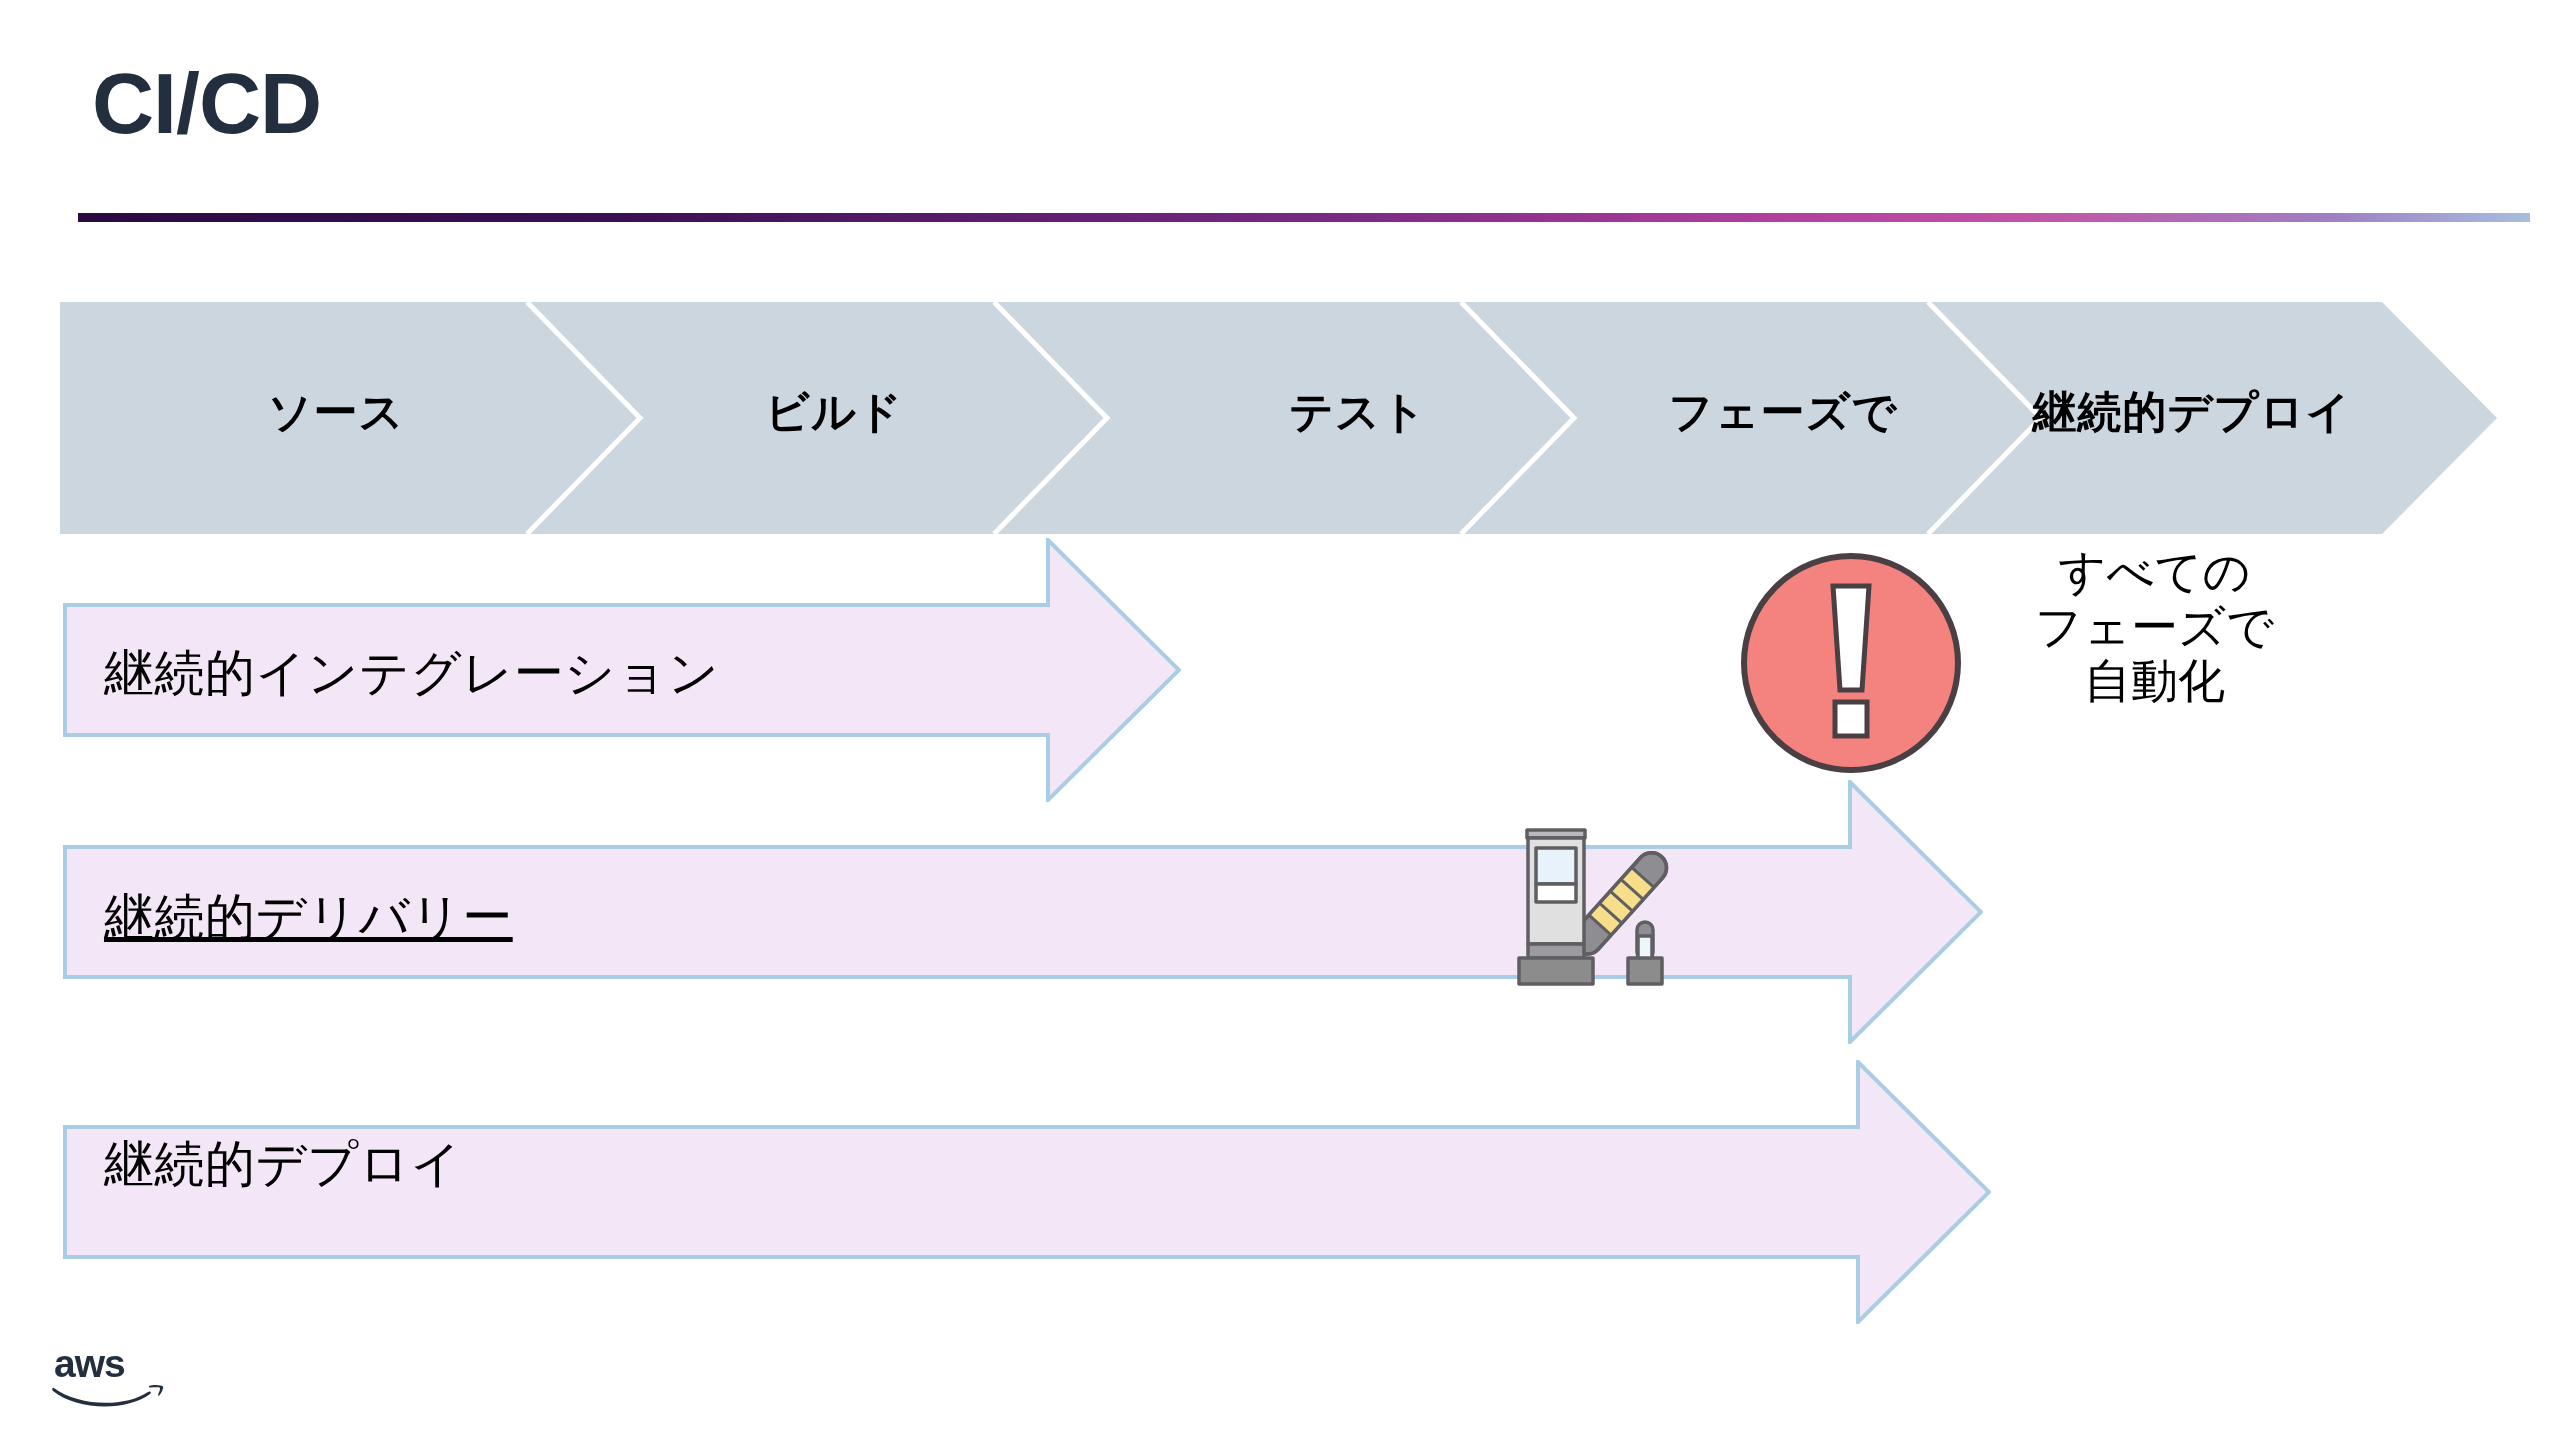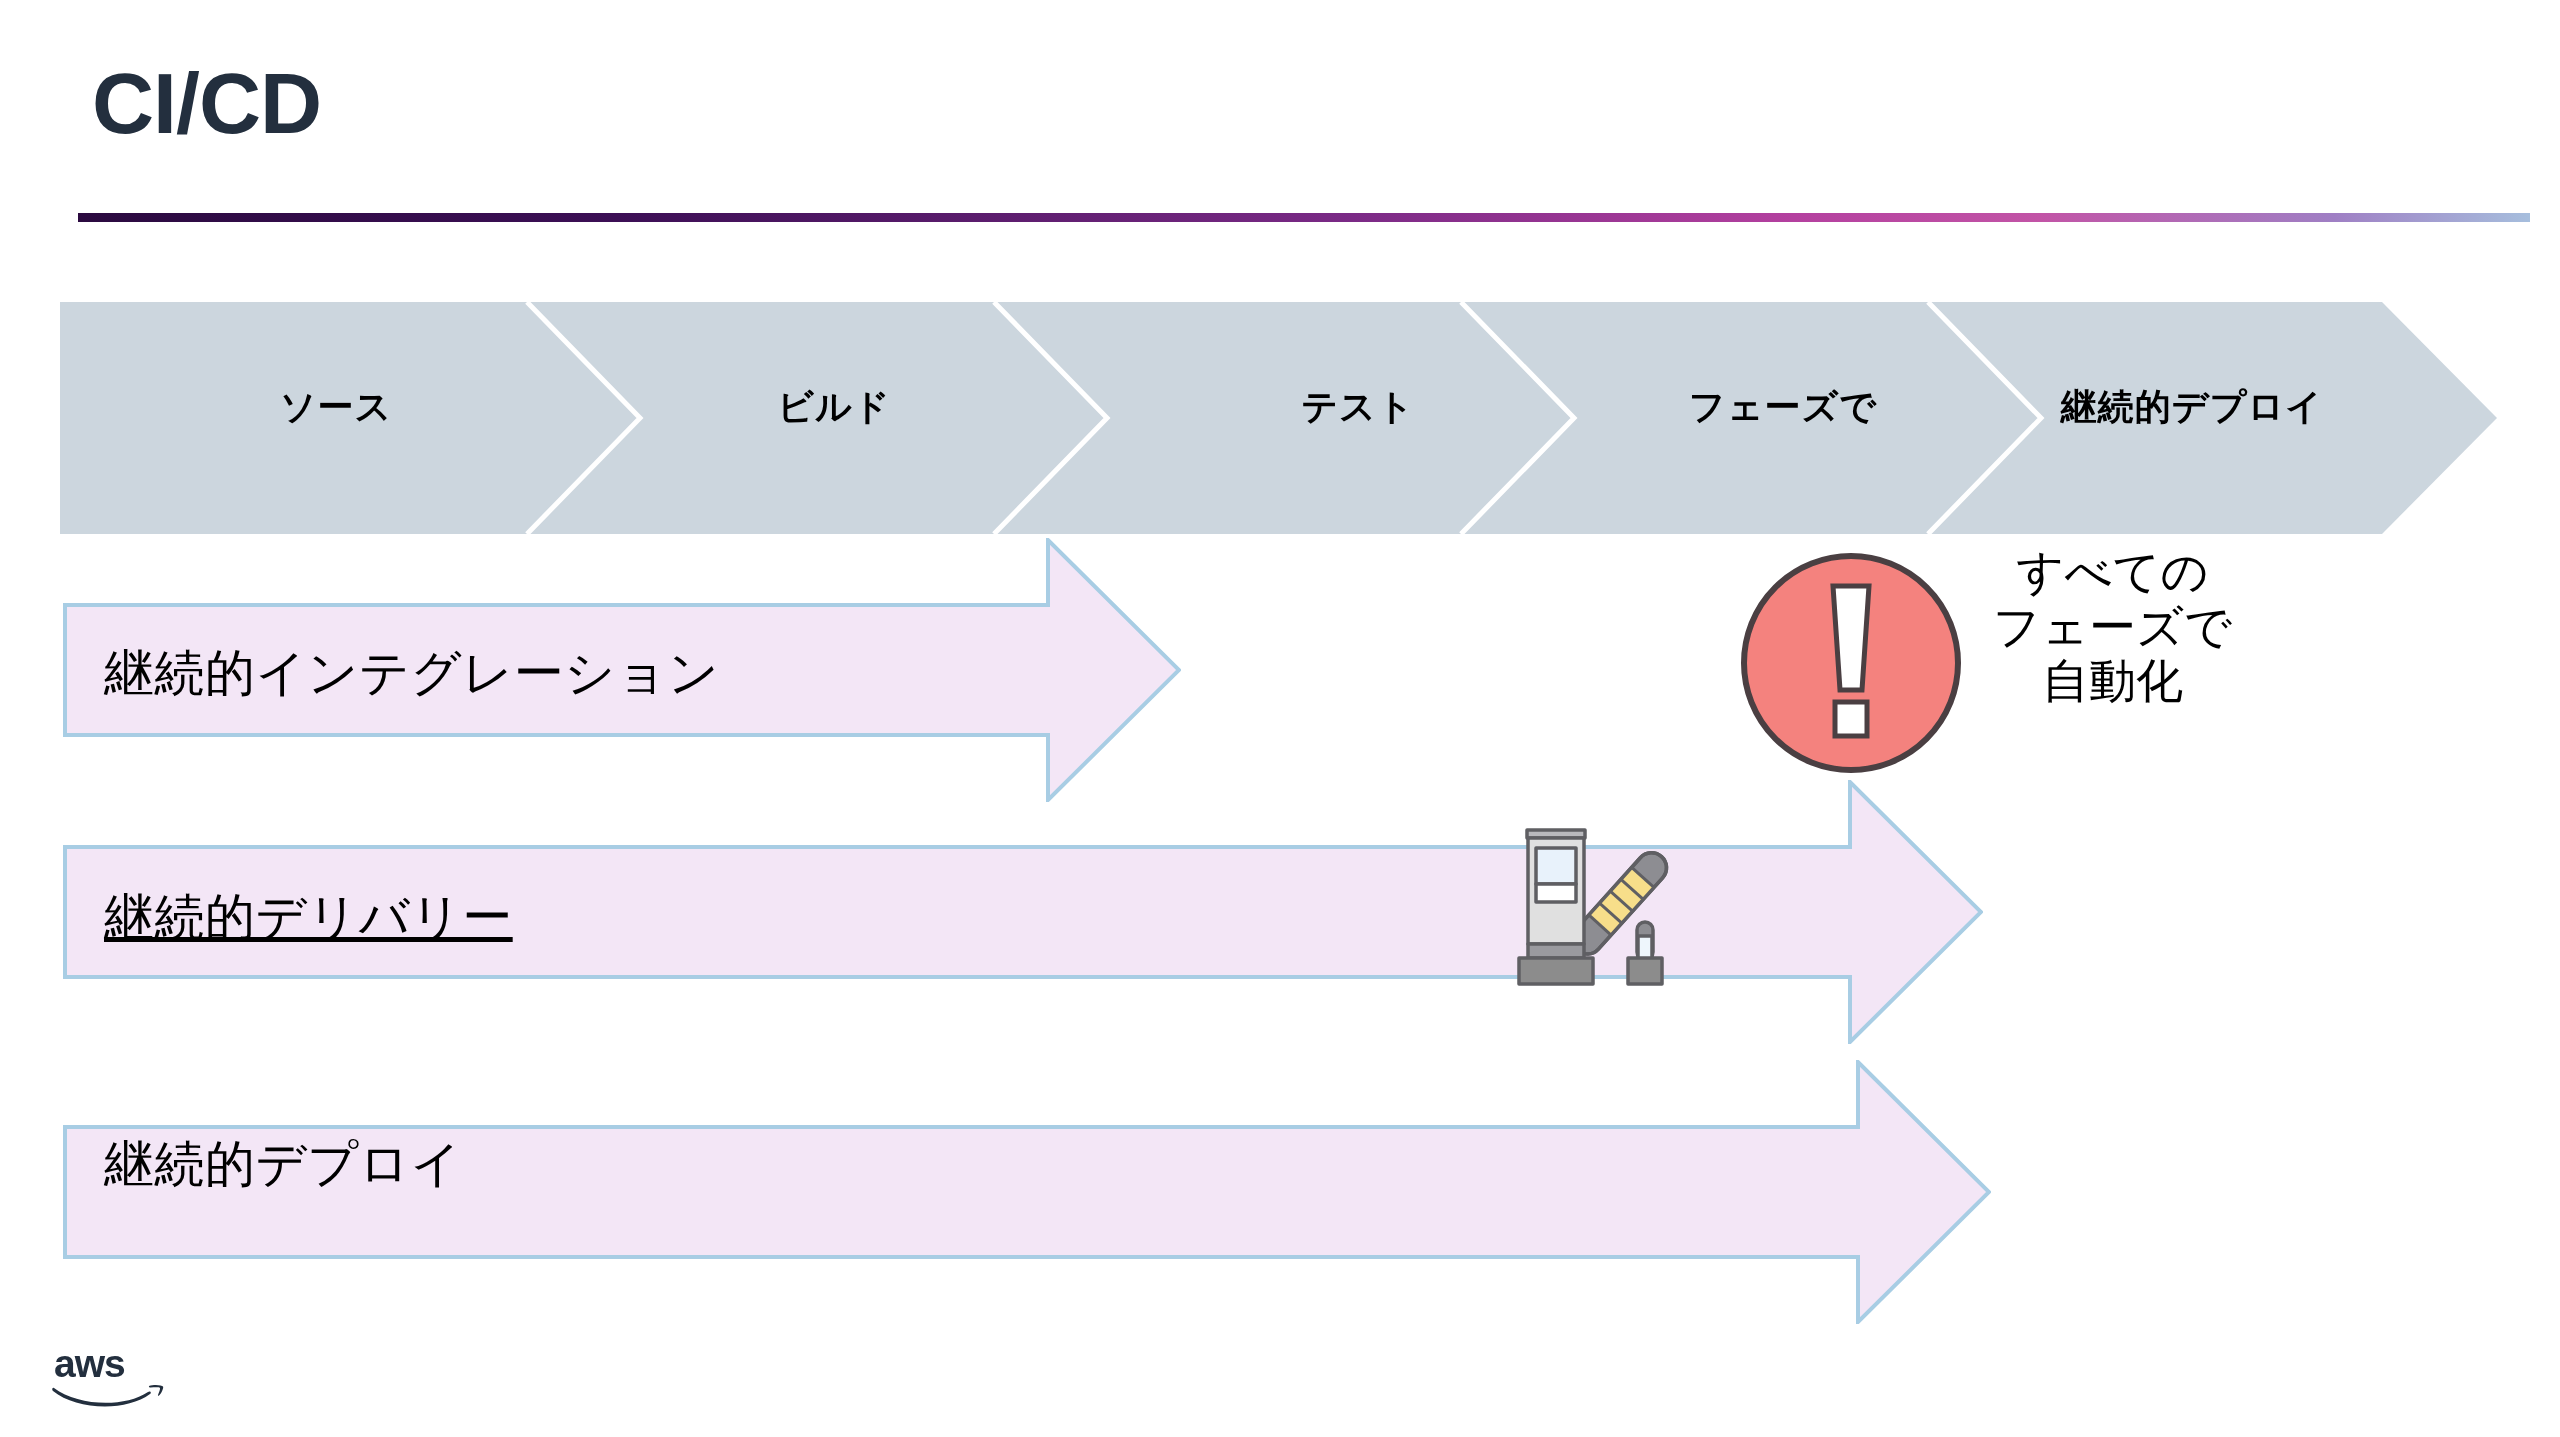--- a/index.html
+++ b/index.html
@@ -50,21 +50,21 @@
     position: absolute;
     left: 60px;
     top: 302px;
     width: 2437px;
     height: 232px;
   }
   #phasebar svg { display: block; width: 100%; height: 100%; }
   .phase-label {
     position: absolute;
     top: 383px;
-    font-size: 36px;
+    font-size: 44px;
     font-weight: bold;
     color: #000000;
     white-space: nowrap;
     transform: translateX(-50%);
     letter-spacing: 1px;
   }
 
   
   .flow-arrow { position: absolute; }
   .flow-arrow svg { display: block; width: 100%; height: 100%; }
@@ -81,21 +81,21 @@
   #warn-circle {
     position: absolute;
     left: 1738px;
     top: 550px;
     width: 226px;
     height: 226px;
   }
   #warn-circle svg { display: block; width: 100%; height: 100%; }
   #warn-text {
     position: absolute;
-    left: 1940px;
+    left: 1982px;
     top: 545px;
     width: 345px;
     text-align: center;
     font-size: 47px;
     line-height: 1.16;
     color: #000000;
   }
   #warn-text div { white-space: nowrap; }
 
   

